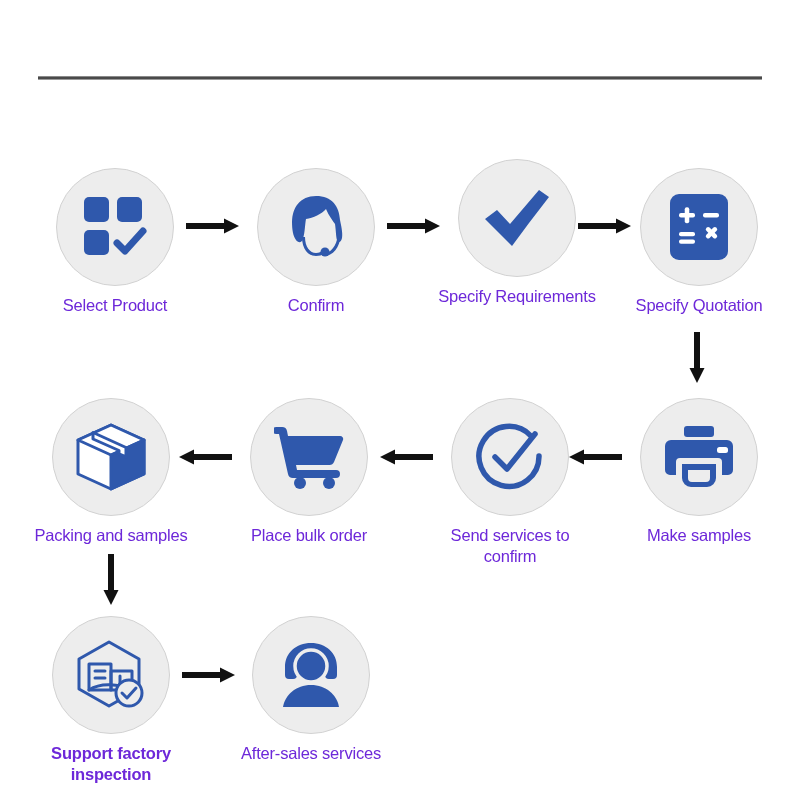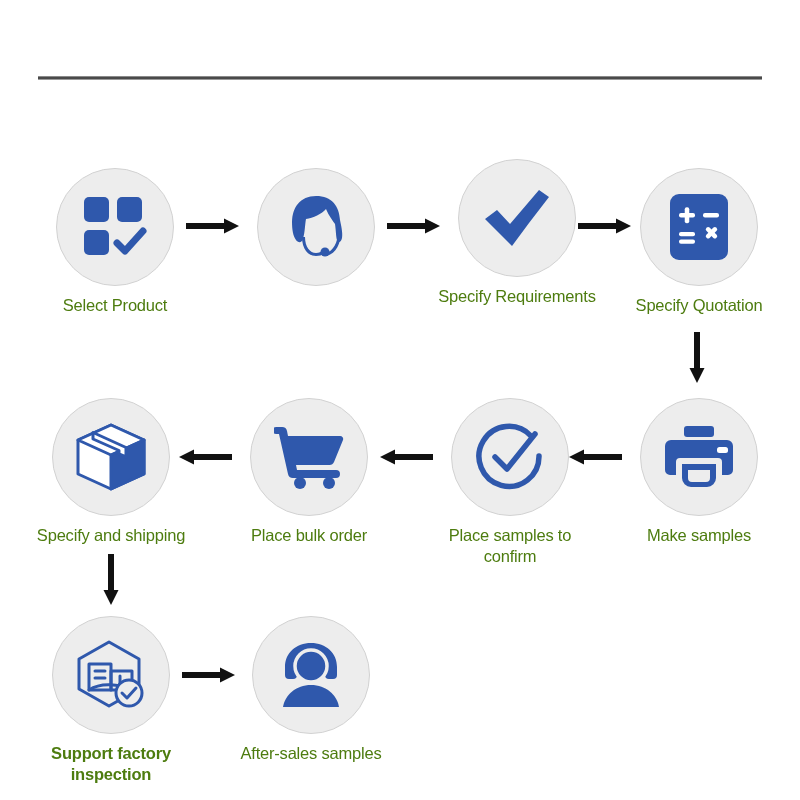--- a/index.html
+++ b/index.html
@@ -80,21 +80,21 @@
     box-sizing: border-box;
     display: flex;
     align-items: center;
     justify-content: center;
   }
   .node-circle svg { display: block; }
   .node-label {
     margin-top: 9px;
     font-size: 16.5px;
     line-height: 21px;
-    color: #4d7c0f;
+    color: #6d28d9;
     font-family: "Liberation Sans", sans-serif;
     letter-spacing: -0.2px;
     white-space: pre-line;
   }
 
   
   .arrow {
     position: absolute;
   }
   .arrow svg { display: block; }
@@ -131,20 +131,21 @@
 
     <svg width="72" height="72" viewBox="0 0 72 72">
       <g fill="#2f58ac">
         <path d="M36 5 C20 5 12 17 12 31 C12 38 13 45 16 49 C18 52 22 52 23 48 C25 41 25 33 26 28 C33 27 42 23 46 18 C49 25 53 30 55 33 C56 40 56 46 57 49 C58 52 61 52 62 47 C63 42 61 34 60 29 C59 15 52 5 36 5 Z"></path>
         <path d="M22 46 C22 58 28 65 36 65 C40 65 43 64 45 62 L43 59 C41 61 39 62 36 62 C30 62 25 56 25 46 Z"></path>
         <path d="M58 40 C58 52 53 60 46 62 L47 65 C56 62 61 53 61 40 Z"></path>
         <circle cx="45" cy="61" r="4.5"></circle>
       </g>
     </svg>
   </div>
+  <div class="node-label">Confirm</div>
 </div>
 
 <div class="arrow" style="left:387px; top:217px;">
   <svg width="54" height="18" viewBox="0 0 54 18">
     <path d="M0 9 H40" stroke="#111111" stroke-width="6"></path>
     <path d="M38 1.5 L53 9 L38 16.5 Z" fill="#111111"></path>
   </svg>
 </div>
 
 <div class="node" style="left:437px; top:159px;">
@@ -213,21 +214,21 @@
 </div>
 
 <div class="node" style="left:430px; top:398px;">
   <div class="node-circle">
 
     <svg width="70" height="70" viewBox="0 0 70 70">
       <path d="M56 14 A30 30 0 1 0 64 34" fill="none" stroke="#2f58ac" stroke-width="5.5" stroke-linecap="round"></path>
       <path d="M20 35 L32 47 L60 12" fill="none" stroke="#2f58ac" stroke-width="5.5" stroke-linecap="round" stroke-linejoin="round"></path>
     </svg>
   </div>
-  <div class="node-label">Place samples to confirm</div>
+  <div class="node-label">Send services to confirm</div>
 </div>
 
 <div class="arrow" style="left:379px; top:448px;">
   <svg width="54" height="18" viewBox="0 0 54 18">
     <path d="M54 9 H14" stroke="#111111" stroke-width="6"></path>
     <path d="M16 1.5 L1 9 L16 16.5 Z" fill="#111111"></path>
   </svg>
 </div>
 
 <div class="node" style="left:229px; top:398px;">
@@ -256,21 +257,21 @@
 
     <svg width="70" height="68" viewBox="0 0 70 68">
       <g stroke="#2f58ac" stroke-width="3" stroke-linejoin="round">
         <path d="M35 2 L68 17 L68 51 L35 66 L2 51 L2 17 Z" fill="#ffffff"></path>
         <path d="M35 2 L68 17 L35 32 L2 17 Z" fill="#ffffff"></path>
         <path d="M35 32 L68 17 L68 51 L35 66 Z" fill="#2f58ac"></path>
         <path d="M17 9.5 L50 24.5 L50 34 L43 31 L43 27.5 L17 16 Z" fill="#ffffff"></path>
       </g>
     </svg>
   </div>
-  <div class="node-label">Specify and shipping</div>
+  <div class="node-label">Packing and samples</div>
 </div>
 
 <div class="arrow" style="left:102px; top:554px;">
   <svg width="18" height="52" viewBox="0 0 18 52">
     <path d="M9 0 V38" stroke="#111111" stroke-width="6"></path>
     <path d="M1.5 36 L9 51 L16.5 36 Z" fill="#111111"></path>
   </svg>
 </div>
 
 <div class="node" style="left:31px; top:616px;font-weight:bold;">
@@ -307,14 +308,14 @@
     <svg width="70" height="66" viewBox="0 0 70 66">
       <g fill="#2f58ac">
         <path d="M35 1 C20 1 9 11 9 25 L9 33 A4 4 0 0 0 13 37 L17 37 A4 4 0 0 0 21 33 L21 25 A14 14 0 0 1 49 25 L49 33 A4 4 0 0 0 53 37 L57 37 A4 4 0 0 0 61 33 L61 25 C61 11 50 1 35 1 Z"></path>
         <circle cx="35" cy="24" r="16"></circle>
         <path d="M35 43 C20 43 9 53 7 65 L63 65 C61 53 50 43 35 43 Z"></path>
       </g>
       <circle cx="35" cy="24" r="16" fill="none" stroke="#ededed" stroke-width="3.5"></circle>
       <path d="M35 43 C20 43 9 53 7 65" fill="none" stroke="#ededed" stroke-width="0"></path>
     </svg>
   </div>
-  <div class="node-label">After-sales samples</div>
+  <div class="node-label">After-sales services</div>
 </div>
 
 </body></html>

